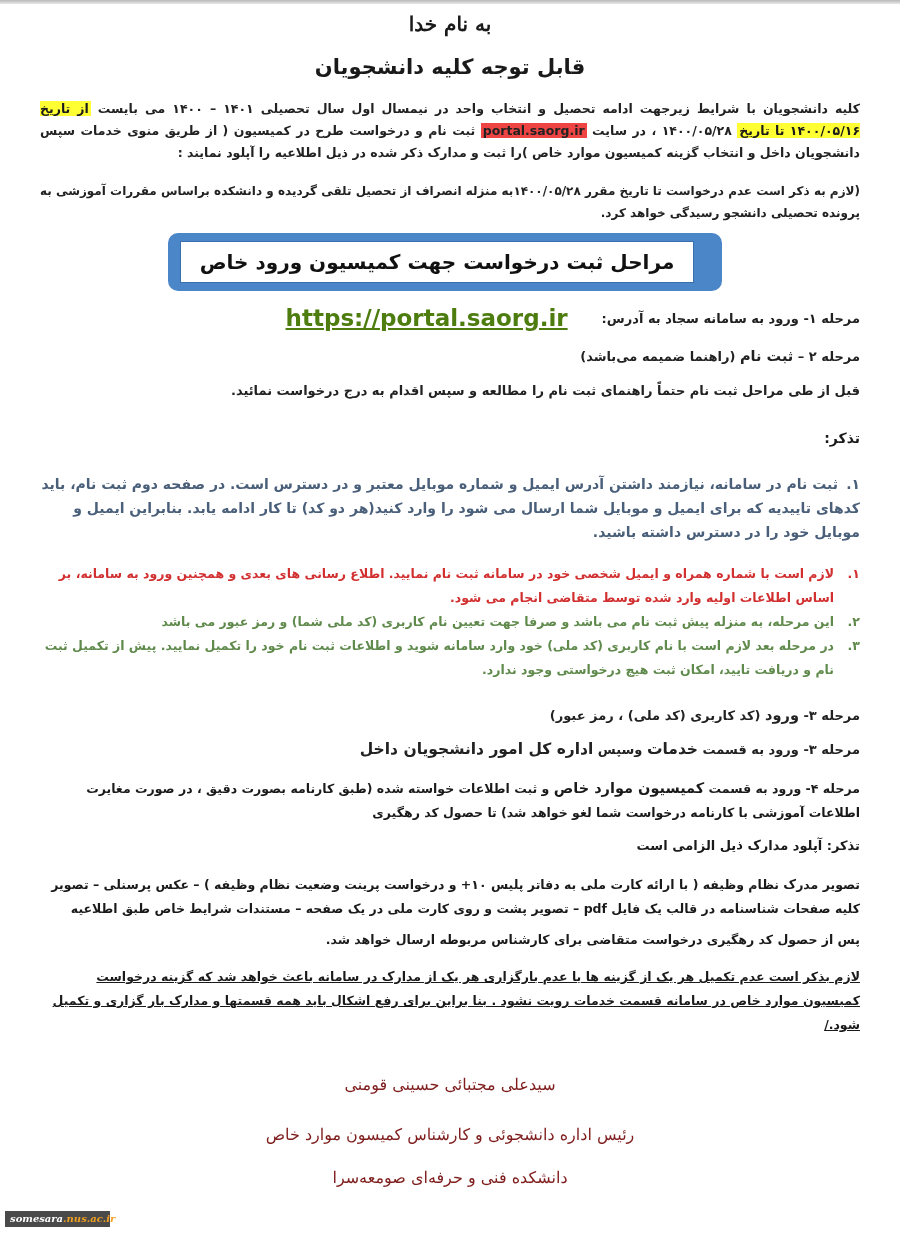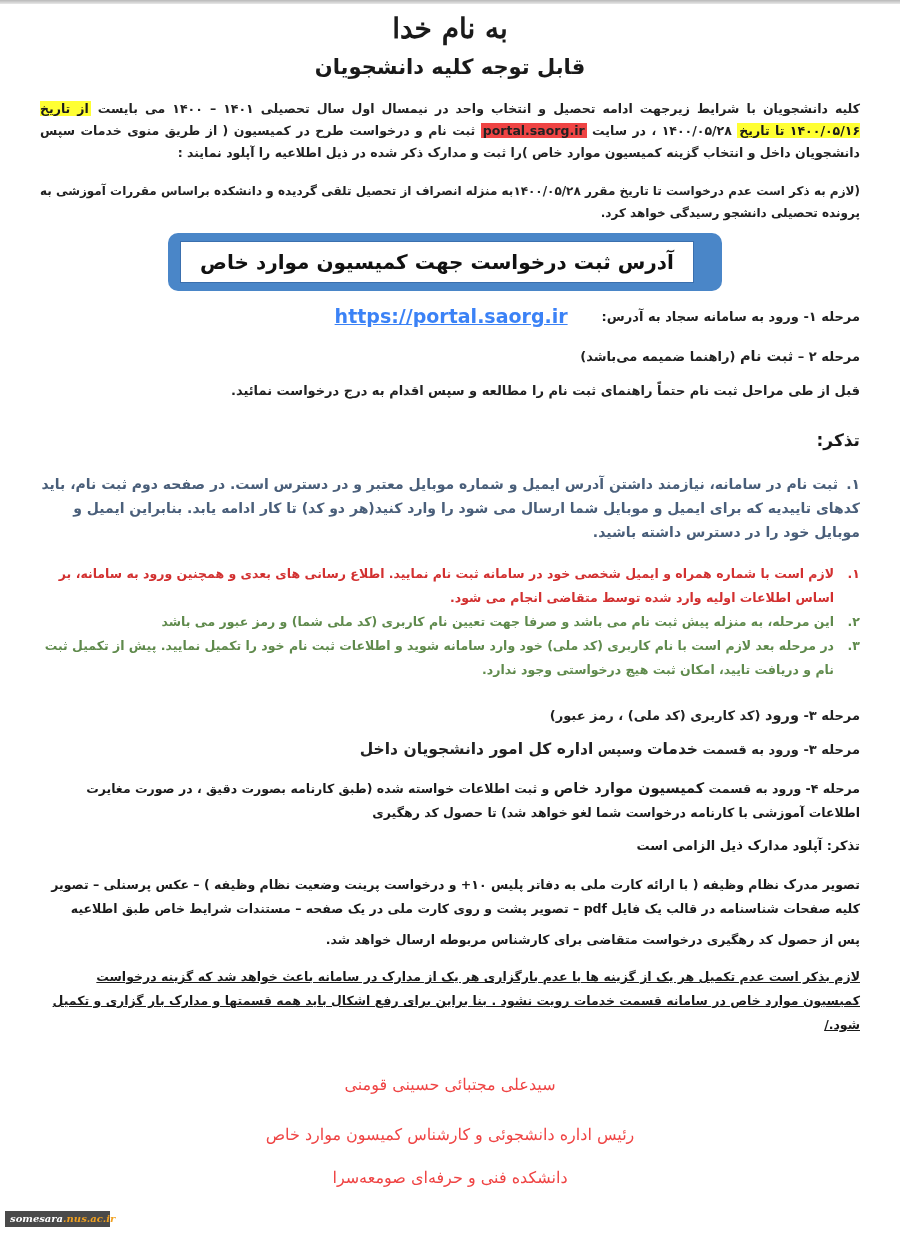--- a/index.html
+++ b/index.html
@@ -11,21 +11,21 @@
     direction: rtl;
   }
   .top-edge {
     position: absolute; left: 0; top: 0; width: 900px; height: 4px;
     background: linear-gradient(#b8b8b8, #e8e8e8);
   }
   .page { position: absolute; left: 0; top: 0; width: 900px; height: 1238px; }
 
   .blk { position: absolute; right: 40px; left: 40px; }
 
-  .bism { top: 12px; text-align: center; font-size: 28px; font-weight: bold; font-family: "DejaVu Serif", serif; }
+  .bism { top: 12px; text-align: center; font-size: 20px; font-weight: bold; font-family: "DejaVu Serif", serif; }
   .headline { top: 55px; text-align: center; font-size: 21px; font-weight: bold; }
 
   .para { font-size: 12.5px; line-height: 22px; font-weight: bold; text-align: justify; color: #222; }
   .intro { top: 98px; }
   .hl { background: #ef4444; padding: 0 2px; }
   .hl-date { background: #ffff33; color: #1a1a1a; padding: 0 2px; }
 
   .note1 { top: 180px; font-size: 12px; line-height: 22px; }
 
   .banner {
@@ -37,28 +37,28 @@
   .banner-inner {
     width: 100%; height: 100%; background: #ffffff;
     border: 1px solid #3a6fae;
     display: flex; align-items: center; justify-content: center;
     font-size: 20px; font-weight: bold; color: #111;
   }
 
   .step-line { font-size: 13px; font-weight: bold; color: #222; }
   .s1 { top: 305px; display: flex; align-items: center; gap: 34px; }
   .s1 .url {
-    direction: ltr; font-family: "DejaVu Sans", sans-serif; font-size: 19px;
-    color: #3b82f6; text-decoration: underline; font-weight: bold;
+    direction: ltr; font-family: "DejaVu Sans", sans-serif; font-size: 23px;
+    color: #4d7c0f; text-decoration: underline; font-weight: bold;
   }
   .s2 { top: 348px; }
   .s2-desc { top: 383px; font-size: 13px; }
   .b { font-weight: 900; font-size: 14.5px; }
 
-  .tazakor { top: 430px; font-size: 17px; font-weight: bold; }
+  .tazakor { top: 430px; font-size: 14px; font-weight: bold; }
 
   .list1 { top: 472px; font-size: 14px; line-height: 24px; color: #4a5f7a; font-weight: bold; }
   .num { display: inline-block; width: 22px; }
 
   .list2 { top: 562px; font-size: 12.5px; line-height: 24px; font-weight: bold; }
   .red { color: #d23030; }
   .green { color: #5f8a4c; }
   .list2 .item { padding-right: 26px; position: relative; }
   .list2 .item .num { position: absolute; right: 0; top: 0; }
 
@@ -68,21 +68,21 @@
 
   .s4 { top: 776px; font-size: 12.5px; line-height: 24px; font-weight: bold; }
   .tazakor2 { top: 838px; font-size: 13px; font-weight: bold; }
 
   .docs { top: 873px; font-size: 12.5px; line-height: 24px; font-weight: bold; }
   .after { top: 932px; font-size: 12.5px; font-weight: bold; }
 
   .warning { top: 965px; font-size: 12.5px; line-height: 24px; font-weight: bold; }
   .warning span { text-decoration: underline; text-decoration-thickness: 1px; }
 
-  .sig { position: absolute; left: 0; right: 0; text-align: center; font-family: "DejaVu Serif", serif; font-size: 16px; color: #ef4444; }
+  .sig { position: absolute; left: 0; right: 0; text-align: center; font-family: "DejaVu Serif", serif; font-size: 16px; color: #7f1d1d; }
   .sig1 { top: 1075px; }
   .sig2 { top: 1125px; }
   .sig3 { top: 1168px; }
 
   .watermark {
     position: absolute; left: 5px; top: 1211px; width: 105px; height: 16px;
     background: #4a4a4a; direction: ltr;
     font-family: "DejaVu Serif", serif; font-style: italic; font-weight: bold; font-size: 10px;
     line-height: 16px; padding-left: 5px; white-space: nowrap;
   }
@@ -103,21 +103,21 @@
     <span>کلیه دانشجویان با شرایط زیرجهت ادامه تحصیل و انتخاب واحد در نیمسال اول سال تحصیلی ۱۴۰۱ – ۱۴۰۰ می بایست</span>
     <span class="hl-date">از تاریخ ۱۴۰۰/۰۵/۱۶ تا تاریخ</span>
     <span>۱۴۰۰/۰۵/۲۸ ، در سایت</span>
     <span class="hl" dir="ltr">portal.saorg.ir</span>
     <span>ثبت نام و درخواست طرح در کمیسیون ( از طریق منوی خدمات سپس دانشجویان داخل و انتخاب گزینه کمیسیون موارد خاص )را ثبت و مدارک ذکر شده در ذیل اطلاعیه را آپلود نمایند :</span>
   </div>
 
   <div class="blk para note1">(لازم به ذکر است عدم درخواست تا تاریخ مقرر ۱۴۰۰/۰۵/۲۸به منزله انصراف از تحصیل تلقی گردیده و دانشکده براساس مقررات آموزشی به پرونده تحصیلی دانشجو رسیدگی خواهد کرد.</div>
 
   <div class="banner">
-    <div class="banner-inner">آدرس ثبت درخواست جهت کمیسیون موارد خاص</div>
+    <div class="banner-inner">مراحل ثبت درخواست جهت کمیسیون ورود خاص</div>
   </div>
 
   <div class="blk step-line s1">
     <span>مرحله ۱- ورود به سامانه سجاد به آدرس:</span>
     <span class="url">https://portal.saorg.ir</span>
   </div>
 
   <div class="blk step-line s2">
     <span>مرحله ۲ – </span><span class="b">ثبت نام</span><span> (راهنما ضمیمه می‌باشد)</span>
   </div>

